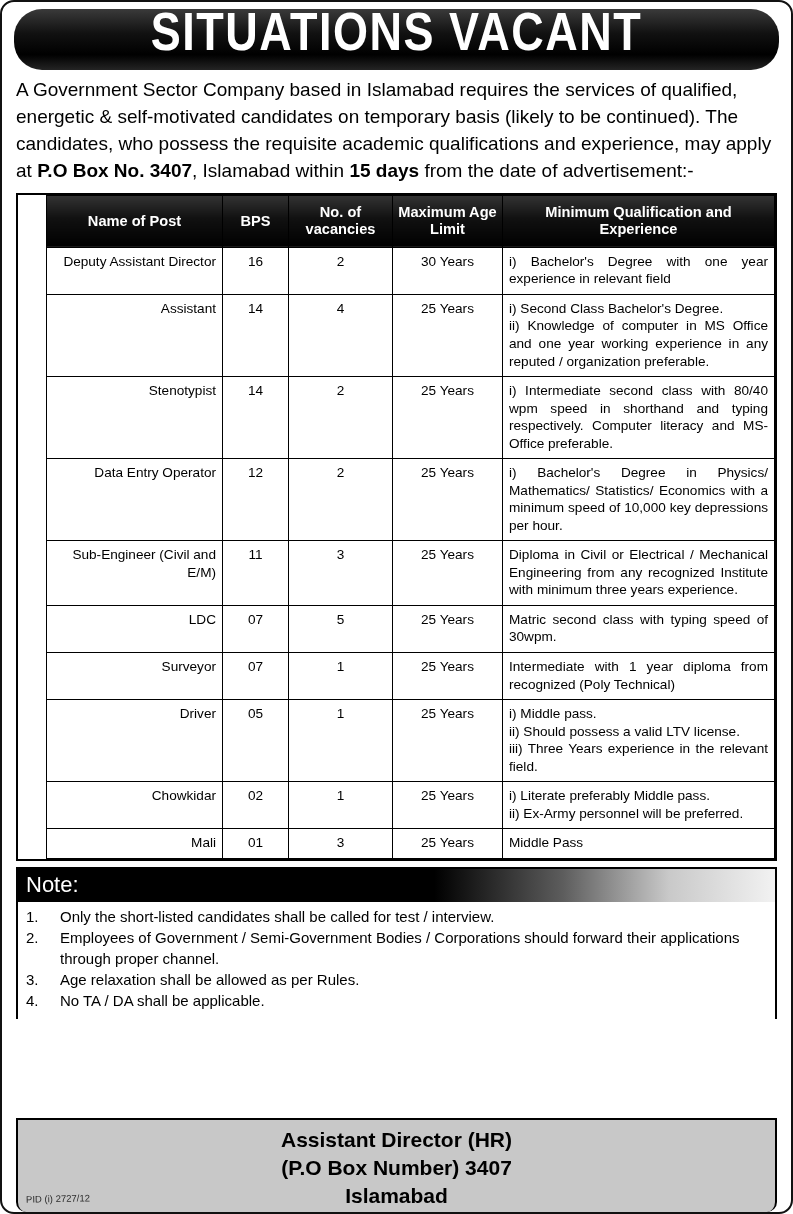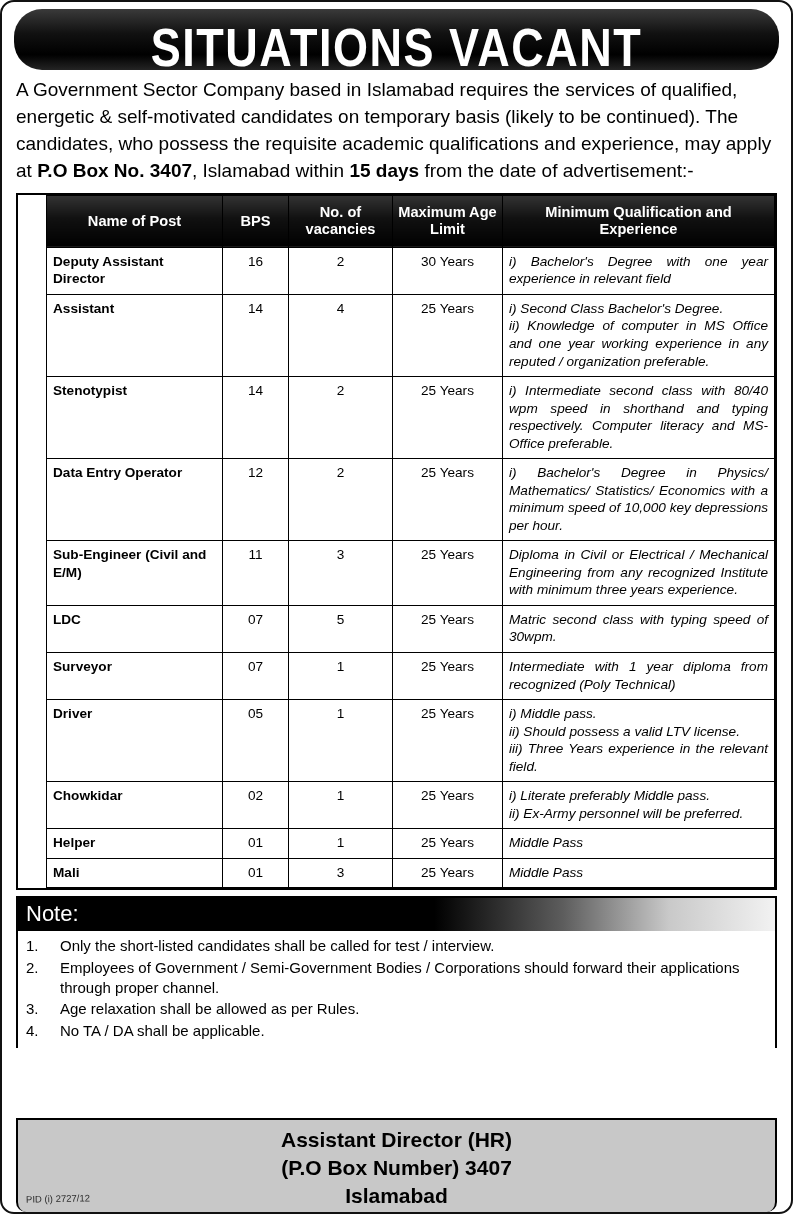--- a/index.html
+++ b/index.html
@@ -26,21 +26,21 @@
     overflow: hidden;
   }
 
   
   .banner {
     margin: 7px 12px 0 12px;
     height: 61px;
     background: linear-gradient(180deg, #3a3a3a 0%, #111111 40%, #000000 75%, #242424 100%);
     border-radius: 28px;
     display: flex;
-    align-items: flex-end;
+    align-items: flex-start;
     justify-content: center;
     overflow: hidden;
   }
   .banner-title {
     color: #ffffff;
     font-weight: bold;
     font-size: 45px;
     letter-spacing: 1.5px;
     line-height: 1;
     white-space: nowrap;
@@ -85,23 +85,23 @@
     line-height: 1.2;
   }
   thead th.c-post { text-align: left; padding-left: 8px; }
 
   col.c1 { width: 176px; }
   col.c2 { width: 66px; }
   col.c3 { width: 104px; }
   col.c4 { width: 110px; }
   col.c5 { width: auto; }
 
-  td.post { font-weight: bold; font-size: 14.2px; text-align: left; }
+  td.post { font-weight: normal; font-size: 14.2px; text-align: right; }
   td.bps, td.vac, td.age { text-align: center; font-size: 14px; }
-  td.qual { text-align: justify; text-justify: inter-word; font-style: italic; }
+  td.qual { text-align: justify; text-justify: inter-word; }
   td.qual span.ln { display: block; }
 
   
   .note-wrap {
     margin: 6px 14px 0 14px;
     border: 2px solid #000;
     border-bottom: none;
   }
   .note-band {
     background: linear-gradient(90deg, #000 0%, #000 55%, #5d5d5d 72%, #c9c9c9 86%, #f2f2f2 100%);
@@ -264,29 +264,20 @@
             </td>
           </tr>
           <tr>
             <td class="post">Chowkidar</td>
             <td class="bps">02</td>
             <td class="vac">1</td>
             <td class="age">25 Years</td>
             <td class="qual">
               <span class="ln">i) Literate preferably Middle pass.</span>
               <span class="ln">ii) Ex-Army personnel will be preferred.</span>
-            </td>
-          </tr>
-          <tr>
-            <td class="post">Helper</td>
-            <td class="bps">01</td>
-            <td class="vac">1</td>
-            <td class="age">25 Years</td>
-            <td class="qual">
-              <span class="ln">Middle Pass</span>
             </td>
           </tr>
           <tr>
             <td class="post">Mali</td>
             <td class="bps">01</td>
             <td class="vac">3</td>
             <td class="age">25 Years</td>
             <td class="qual">
               <span class="ln">Middle Pass</span>
             </td>

